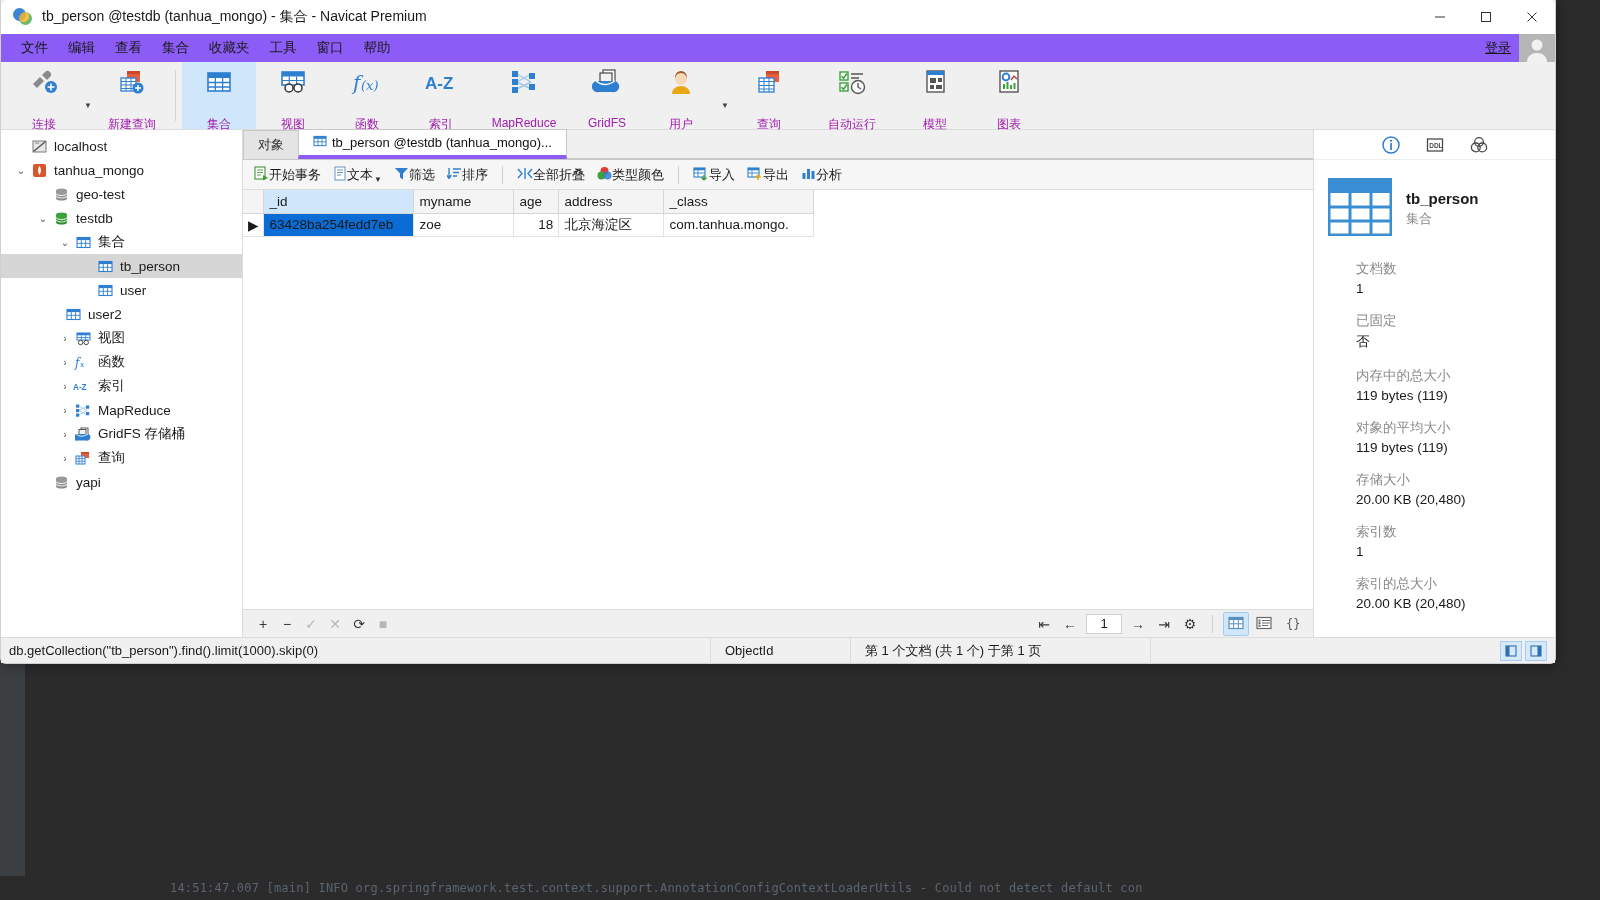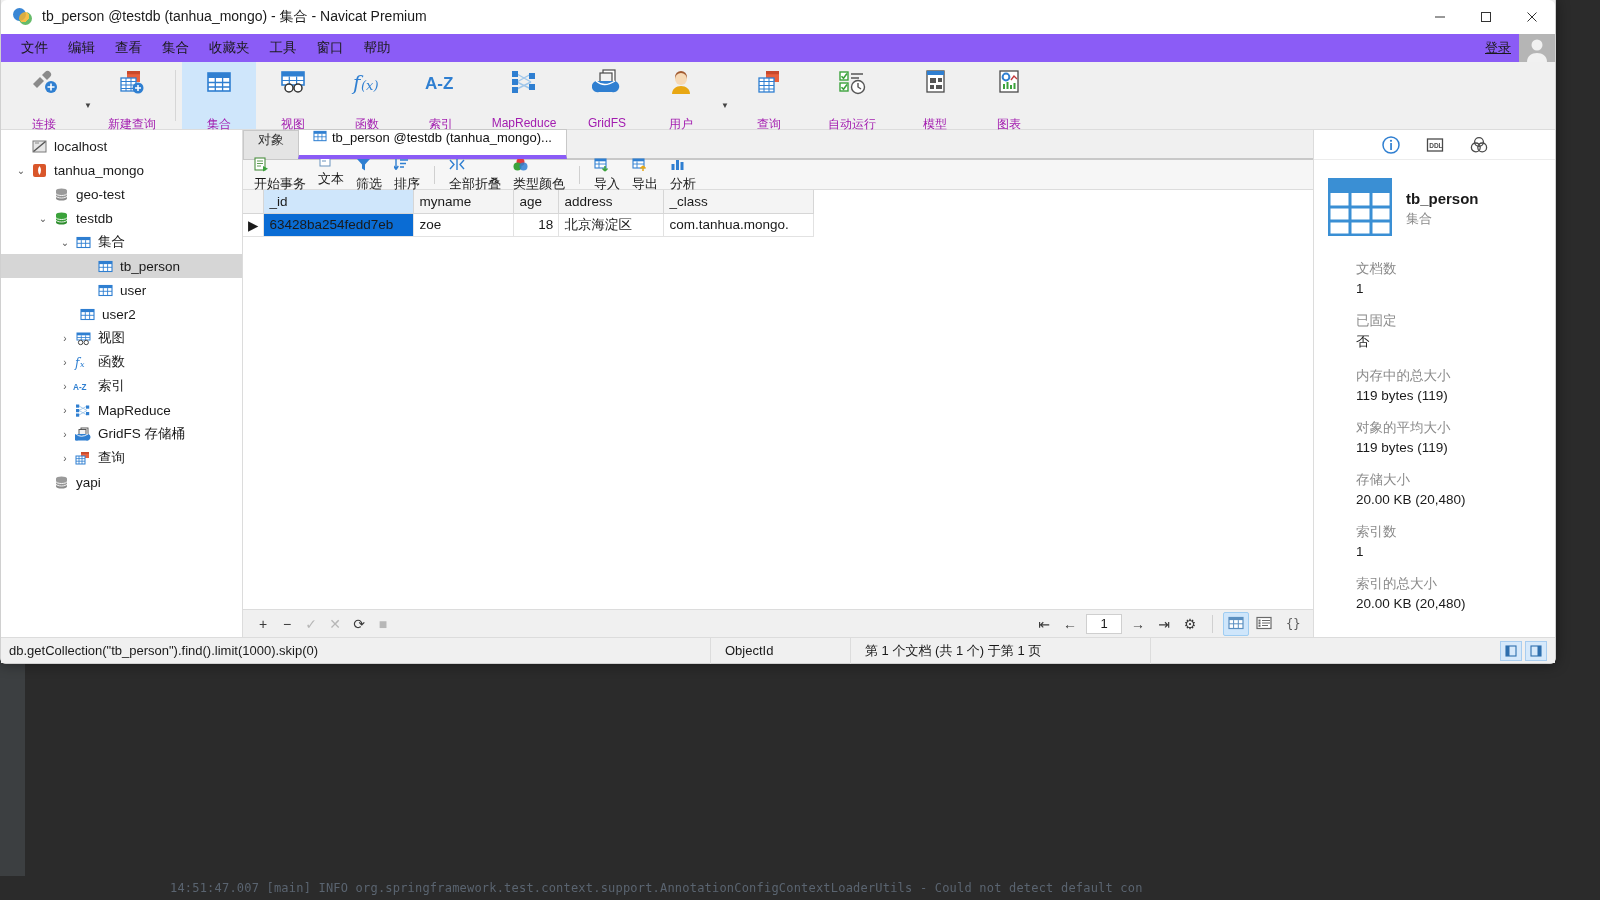--- a/index.html
+++ b/index.html
@@ -114,33 +114,33 @@
   .tr-icon { width: 20px; display: flex; align-items: center; justify-content: center; flex: 0 0 20px; }
   .tr-label { margin-left: 5px; }
 
   
   .center { flex: 1; display: flex; flex-direction: column; min-width: 0; background: #fff; }
   .tabstrip {
     height: 30px; background: #f0f0f0; display: flex; align-items: flex-end;
     border-bottom: 1px solid #c8c8c8; flex: 0 0 30px;
   }
   .tab {
-    height: 29px; display: flex; gap: 5px;
+    height: 29px; display: flex; align-items: center; gap: 5px;
     padding: 0 14px; font-size: 13px; color: #333;
     background: #e4e4e4; border: 1px solid #c8c8c8; border-bottom: none;
     margin-right: -1px;
   }
   .tab.active { background: #ffffff; color: #111; position: relative; z-index: 2; border-bottom: 4px solid #8b5cf6; height: 30px;}
   .tab-filler { flex: 1; border-bottom: 1px solid #c8c8c8; }
 
   .gridtoolbar {
     height: 30px; background: #f6f6f6; border-bottom: 1px solid #dcdcdc;
     display: flex; align-items: center; gap: 2px; padding: 0 6px; flex: 0 0 30px;
   }
-  .gt-btn { display: flex; align-items: flex-start; gap: 0; padding: 3px 5px; font-size: 13px; color: #1a1a1a; white-space: nowrap; flex-direction: column;}
+  .gt-btn { display: flex; align-items: flex-end; gap: 0; padding: 3px 5px; font-size: 13px; color: #1a1a1a; white-space: nowrap;}
   .gt-sep { width: 1px; height: 18px; background: #d0d0d0; margin: 0 7px; }
   .gt-caret { font-size: 8px; color: #333; margin-left: 1px; }
 
   
   .gridwrap { flex: 1; overflow: hidden; background: #fff; position: relative; }
   table.grid { border-collapse: collapse; table-layout: fixed; }
   table.grid th {
     background: #f4f4f4; border: 1px solid #d6d6d6; border-left: none; border-top: none;
     font-weight: normal; font-size: 13.5px; color: #1a1a1a;
     text-align: left; padding: 3px 5px; height: 23px;
@@ -509,21 +509,21 @@
         <span class="tr-icon">
           <svg width="15" height="15" viewBox="0 0 15 15">
               <rect x="1" y="2.5" width="13" height="10" fill="#fff" stroke="#2f7fd1" stroke-width="1.1"></rect>
               <rect x="1" y="2.5" width="13" height="2.6" fill="#2f7fd1"></rect>
               <path d="M1 8.3h13M5.3 5.1v7.4M9.6 5.1v7.4" stroke="#2f7fd1" stroke-width=".9"></path>
             </svg>
         </span>
         <span class="tr-label">user</span>
       </div>
 
-      <div class="tree-row" style="padding-left:60px">
+      <div class="tree-row" style="padding-left:46px">
         <span class="twisty"></span>
         <span class="tr-icon">
           <svg width="15" height="15" viewBox="0 0 15 15">
               <rect x="1" y="2.5" width="13" height="10" fill="#fff" stroke="#2f7fd1" stroke-width="1.1"></rect>
               <rect x="1" y="2.5" width="13" height="2.6" fill="#2f7fd1"></rect>
               <path d="M1 8.3h13M5.3 5.1v7.4M9.6 5.1v7.4" stroke="#2f7fd1" stroke-width=".9"></path>
             </svg>
         </span>
         <span class="tr-label">user2</span>
       </div>

